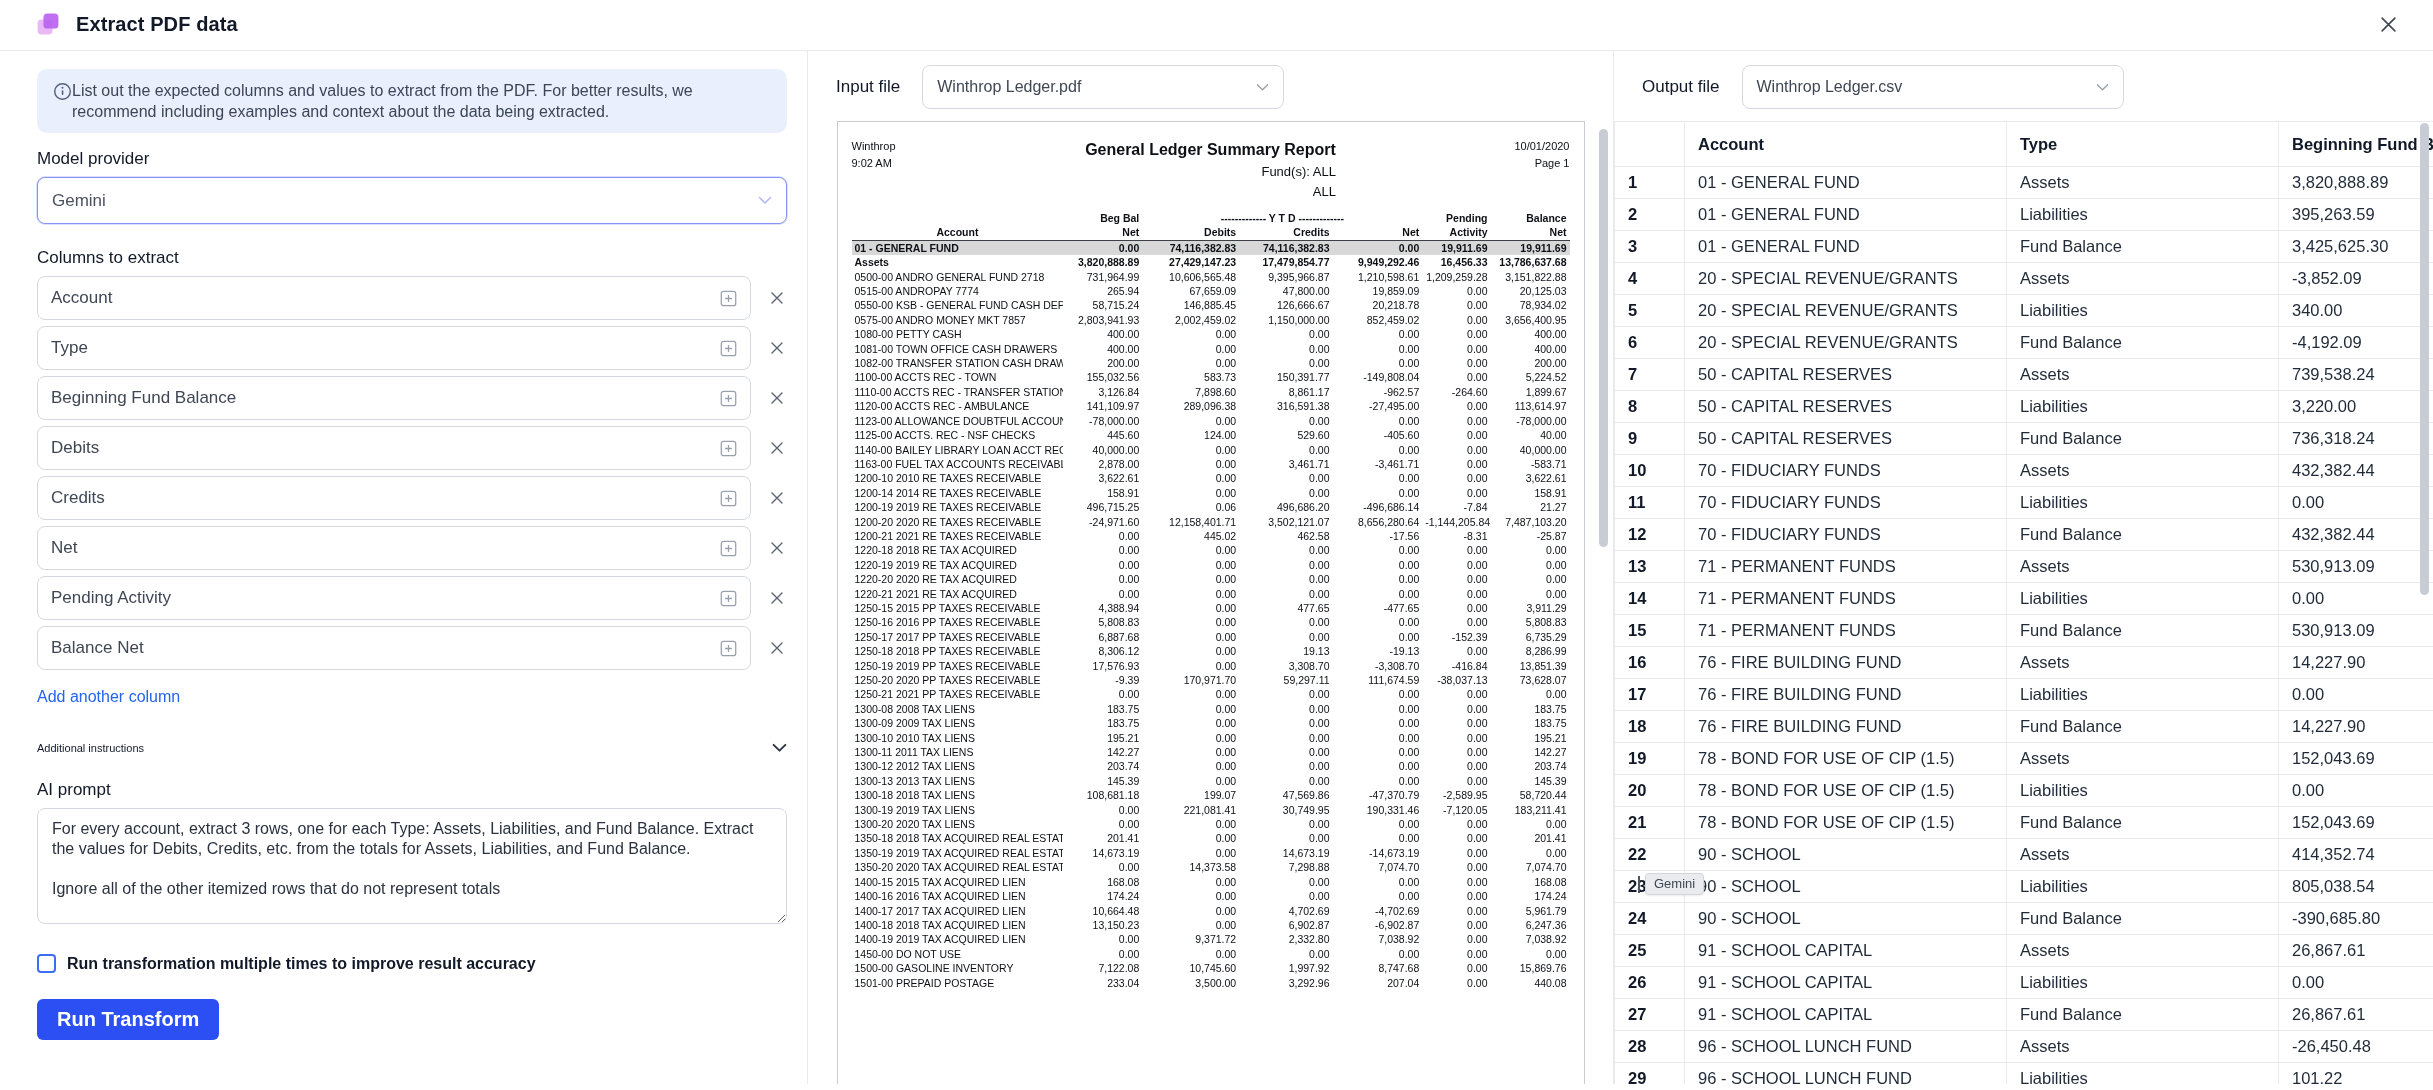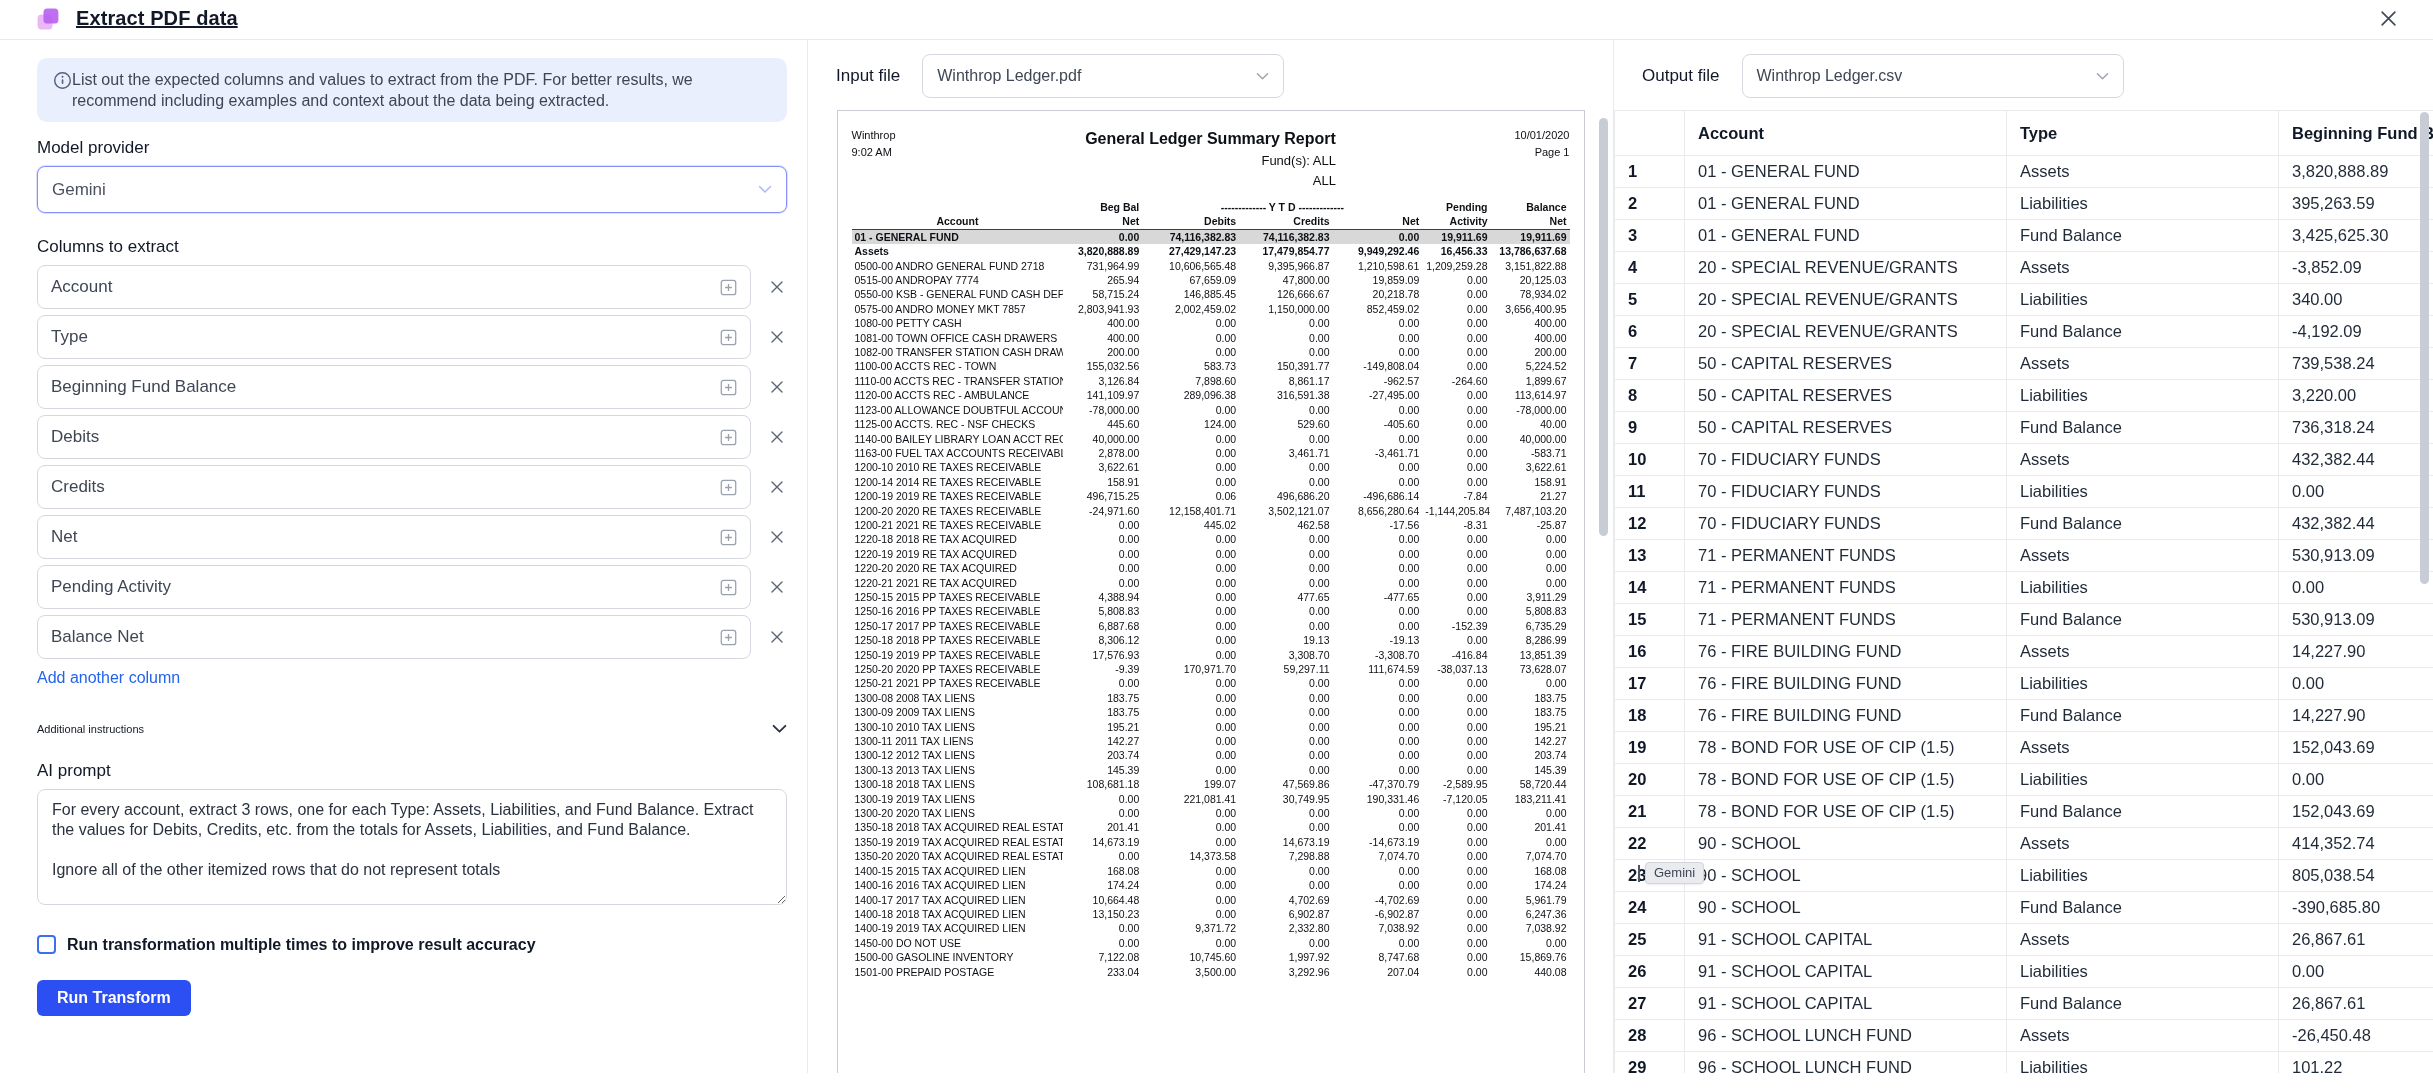--- a/index.html
+++ b/index.html
@@ -4,24 +4,23 @@
 <style>
   * { box-sizing: border-box; }
   html,body { margin:0; padding:0; }
   body {
     width:2433px; height:1090px; overflow:hidden;
     font-family:"Liberation Sans","DejaVu Sans",sans-serif;
     color:#111827; background:#fff;
   }
   
   .topbar {
-    height:40px; border-bottom:1px solid var(--panel-border,#e9eaee);
+    height:51px; border-bottom:1px solid var(--panel-border,#e9eaee);
     display:flex; align-items:center; justify-content:space-between;
     padding:0 32px 2px 34px;
-    text-decoration:underline;
   }
   .topbar-left { display:flex; align-items:center; gap:14px; }
   .app-icon { width:28px; height:28px; display:flex; align-items:center; justify-content:center; }
   .title { font-size:20px; font-weight:700; letter-spacing:.1px; }
   .close-btn { border:none; background:none; padding:4px; color:#3f4754; cursor:pointer; display:flex; }
 
   .main { display:flex; height:1033px; }
 
   
   .panel-left { width:807px; padding:18px 20px 0 37px; overflow:hidden; }
@@ -50,39 +49,39 @@
 
   .col-row { display:flex; align-items:center; gap:16px; margin-bottom:6px; }
   .col-input {
     flex:1; height:44px; border:1px solid var(--input-border,#d5d9df); border-radius:8px;
     display:flex; align-items:center; justify-content:space-between;
     padding:0 13px; font-size:17px; color:#3f4754; background:#fff;
   }
   .grid-icon { color:#9aa1ad; display:flex; cursor:pointer; }
   .remove-x { color:#5b6472; width:20px; display:flex; justify-content:center; cursor:pointer; }
 
-  .add-link { display:inline-block; margin-top:4px; color:var(--link,#2463eb); font-size:16px; text-decoration:none; cursor:pointer; }
+  .add-link { display:inline-block; margin-top:12px; color:var(--link,#2463eb); font-size:16px; text-decoration:none; cursor:pointer; }
 
   .section-toggle {
     margin-top:36px; display:flex; align-items:center; justify-content:space-between;
     font-size:11px; color:#111827; cursor:pointer;
   }
 
   textarea.prompt {
     width:100%; height:116px; border:1px solid var(--input-border,#d5d9df);
     border-radius:8px; padding:10px 14px; resize:vertical;
     font:16px/1.25 "Liberation Sans","DejaVu Sans",sans-serif; color:#2a3240;
   }
 
   .check-row { margin-top:26px; display:flex; align-items:center; gap:11px; font-size:16px; font-weight:600; color:#111827; }
   .checkbox { width:19px; height:19px; border:2px solid #3d6ef2; border-radius:4px; background:#fff; cursor:pointer; flex:0 0 auto; }
 
   .run-btn {
     margin-top:26px; background:var(--accent,#2b4ff2); color:#fff; border:none;
-    border-radius:6px; padding:9px 20px; font-size:16px; font-weight:700;
+    border-radius:6px; padding:9px 20px; font-size:20px; font-weight:700;
     font-family:inherit; cursor:pointer;
   }
 
   
   .panel-head { display:flex; align-items:center; gap:22px; padding:14px 28px 12px; }
   .file-label { font-size:17px; color:#111827; white-space:nowrap; }
   .file-select { width:362px; height:44px; font-size:16px; color:#3f4754;border-radius:8px; }
   .file-select.out { width:382px; }
 
   

